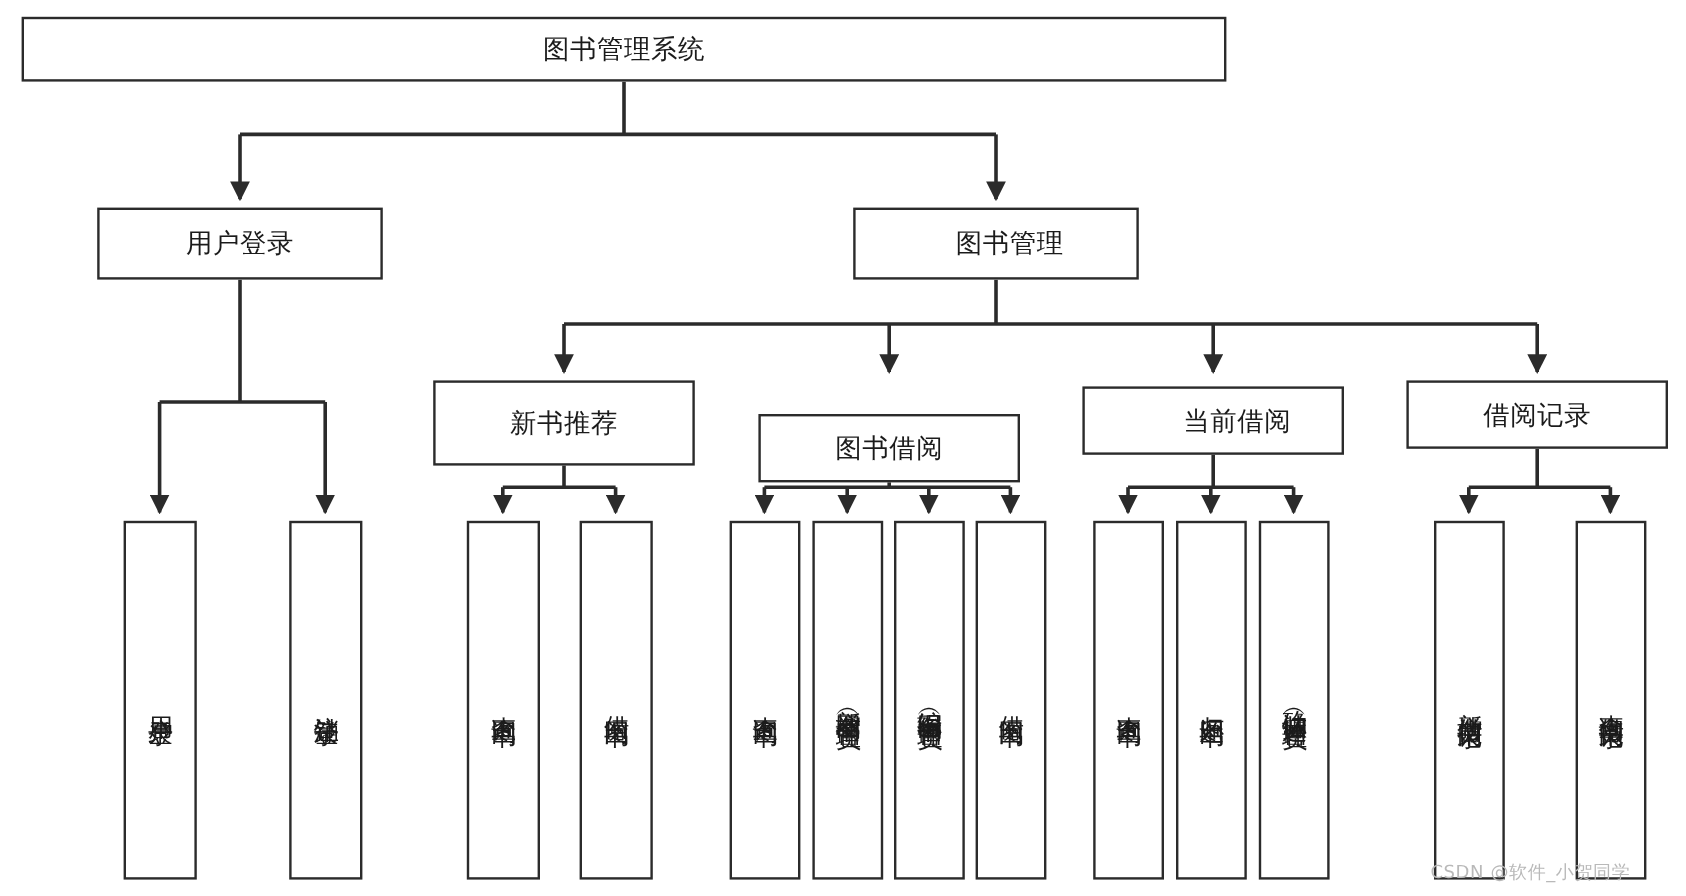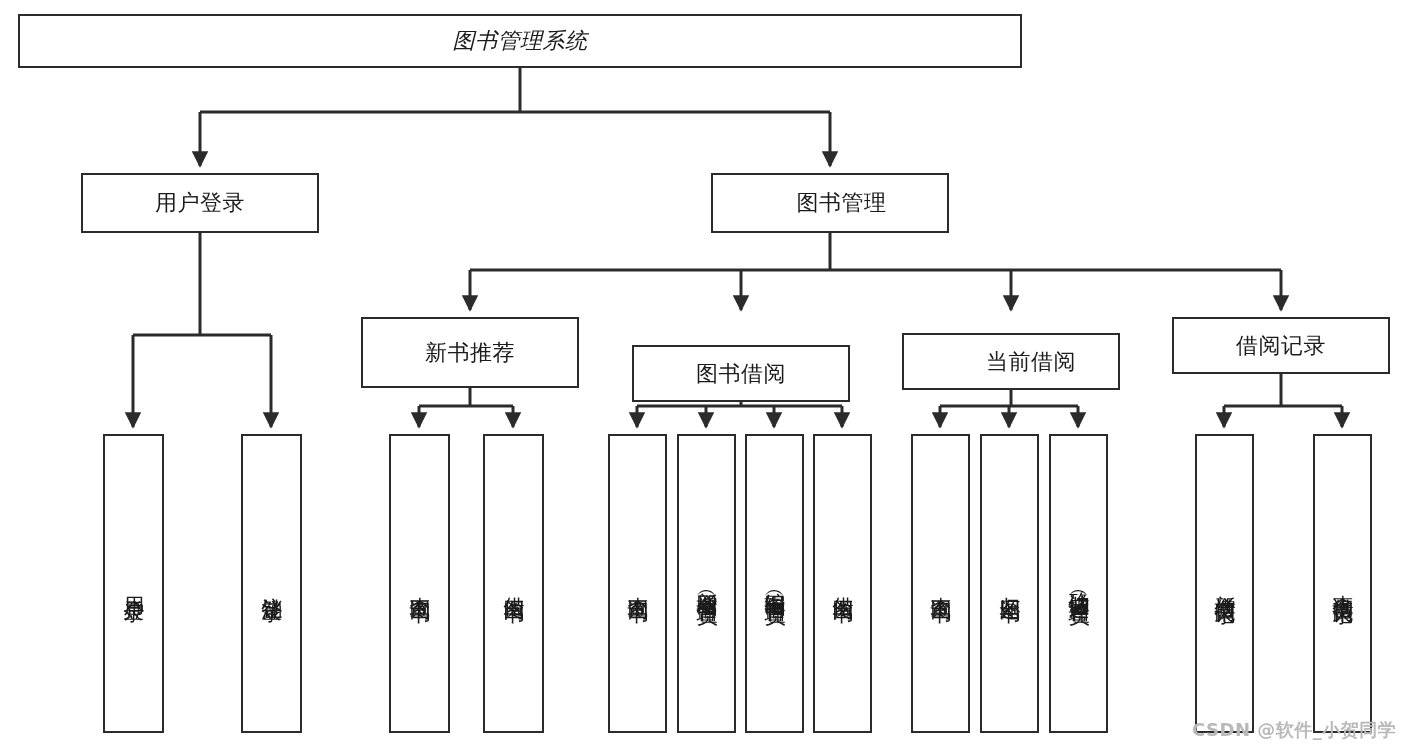--- a/index.html
+++ b/index.html
@@ -49,25 +49,24 @@
     text-align: center;
   }
   .node.vert .vtext {
     writing-mode: vertical-rl;
     text-orientation: upright;
     display: block;
     white-space: nowrap;
   }
   .watermark {
     position: absolute;
-    font-size: 18px;
+    font-size: 15px;
     color: #b9b9b9;
     white-space: nowrap;
     letter-spacing: 0.5px;
-    font-weight: bold;
   }
 </style>
 </head>
 <body>
 
 <div id="canvas">
 
   <svg class="wires" viewBox="0 0 1405 747" xmlns="http://www.w3.org/2000/svg">
     <defs>
       <marker id="arrow" viewBox="0 0 10 10" refX="9" refY="5" markerWidth="5.5" markerHeight="5.5" orient="auto-start-reverse">
@@ -111,38 +110,38 @@
       <path d="M 1009 406 L 1009 427" marker-end="url(#arrow)"></path>
       <path d="M 1078 406 L 1078 427" marker-end="url(#arrow)"></path>
 
       <path d="M 1281 374 L 1281 406"></path>
       <path d="M 1224 406 L 1342 406"></path>
       <path d="M 1224 406 L 1224 427" marker-end="url(#arrow)"></path>
       <path d="M 1342 406 L 1342 427" marker-end="url(#arrow)"></path>
     </g>
   </svg>
 
-  <div class="node horiz" style="left:18px; top:14px; width:1004px; height:54px;font-style:italic;">
+  <div class="node horiz" style="left:18px; top:14px; width:1004px; height:54px;">
     <span>图书管理系统</span>
   </div>
 
   <div class="node horiz" style="left:81px; top:173px; width:238px; height:60px;">
     <span>用户登录</span>
   </div>
   <div class="node horiz" style="left:711px; top:173px; width:238px; height:60px;padding-left:23px;">
     <span>图书管理</span>
   </div>
 
   <div class="node horiz" style="left:361px; top:317px; width:218px; height:71px;">
     <span>新书推荐</span>
   </div>
   <div class="node horiz" style="left:632px; top:317px; width:218px; height:57px;margin-top:28px;">
     <span>图书借阅</span>
   </div>
-  <div class="node horiz" style="left:902px; top:333px; width:218px; height:57px;padding-left:40px;">
+  <div class="node horiz" style="left:902px; top:322px; width:218px; height:57px;padding-left:40px;">
     <span>当前借阅</span>
   </div>
   <div class="node horiz" style="left:1172px; top:317px; width:218px; height:57px;font-family:Liberation Mono, monospace;">
     <span>借阅记录</span>
   </div>
 
   <div class="node vert" style="left:103px; top:434px; width:61px; height:299px;">
     <span class="vtext">用户登录</span>
   </div>
   <div class="node vert" style="left:241px; top:434px; width:61px; height:299px;">

